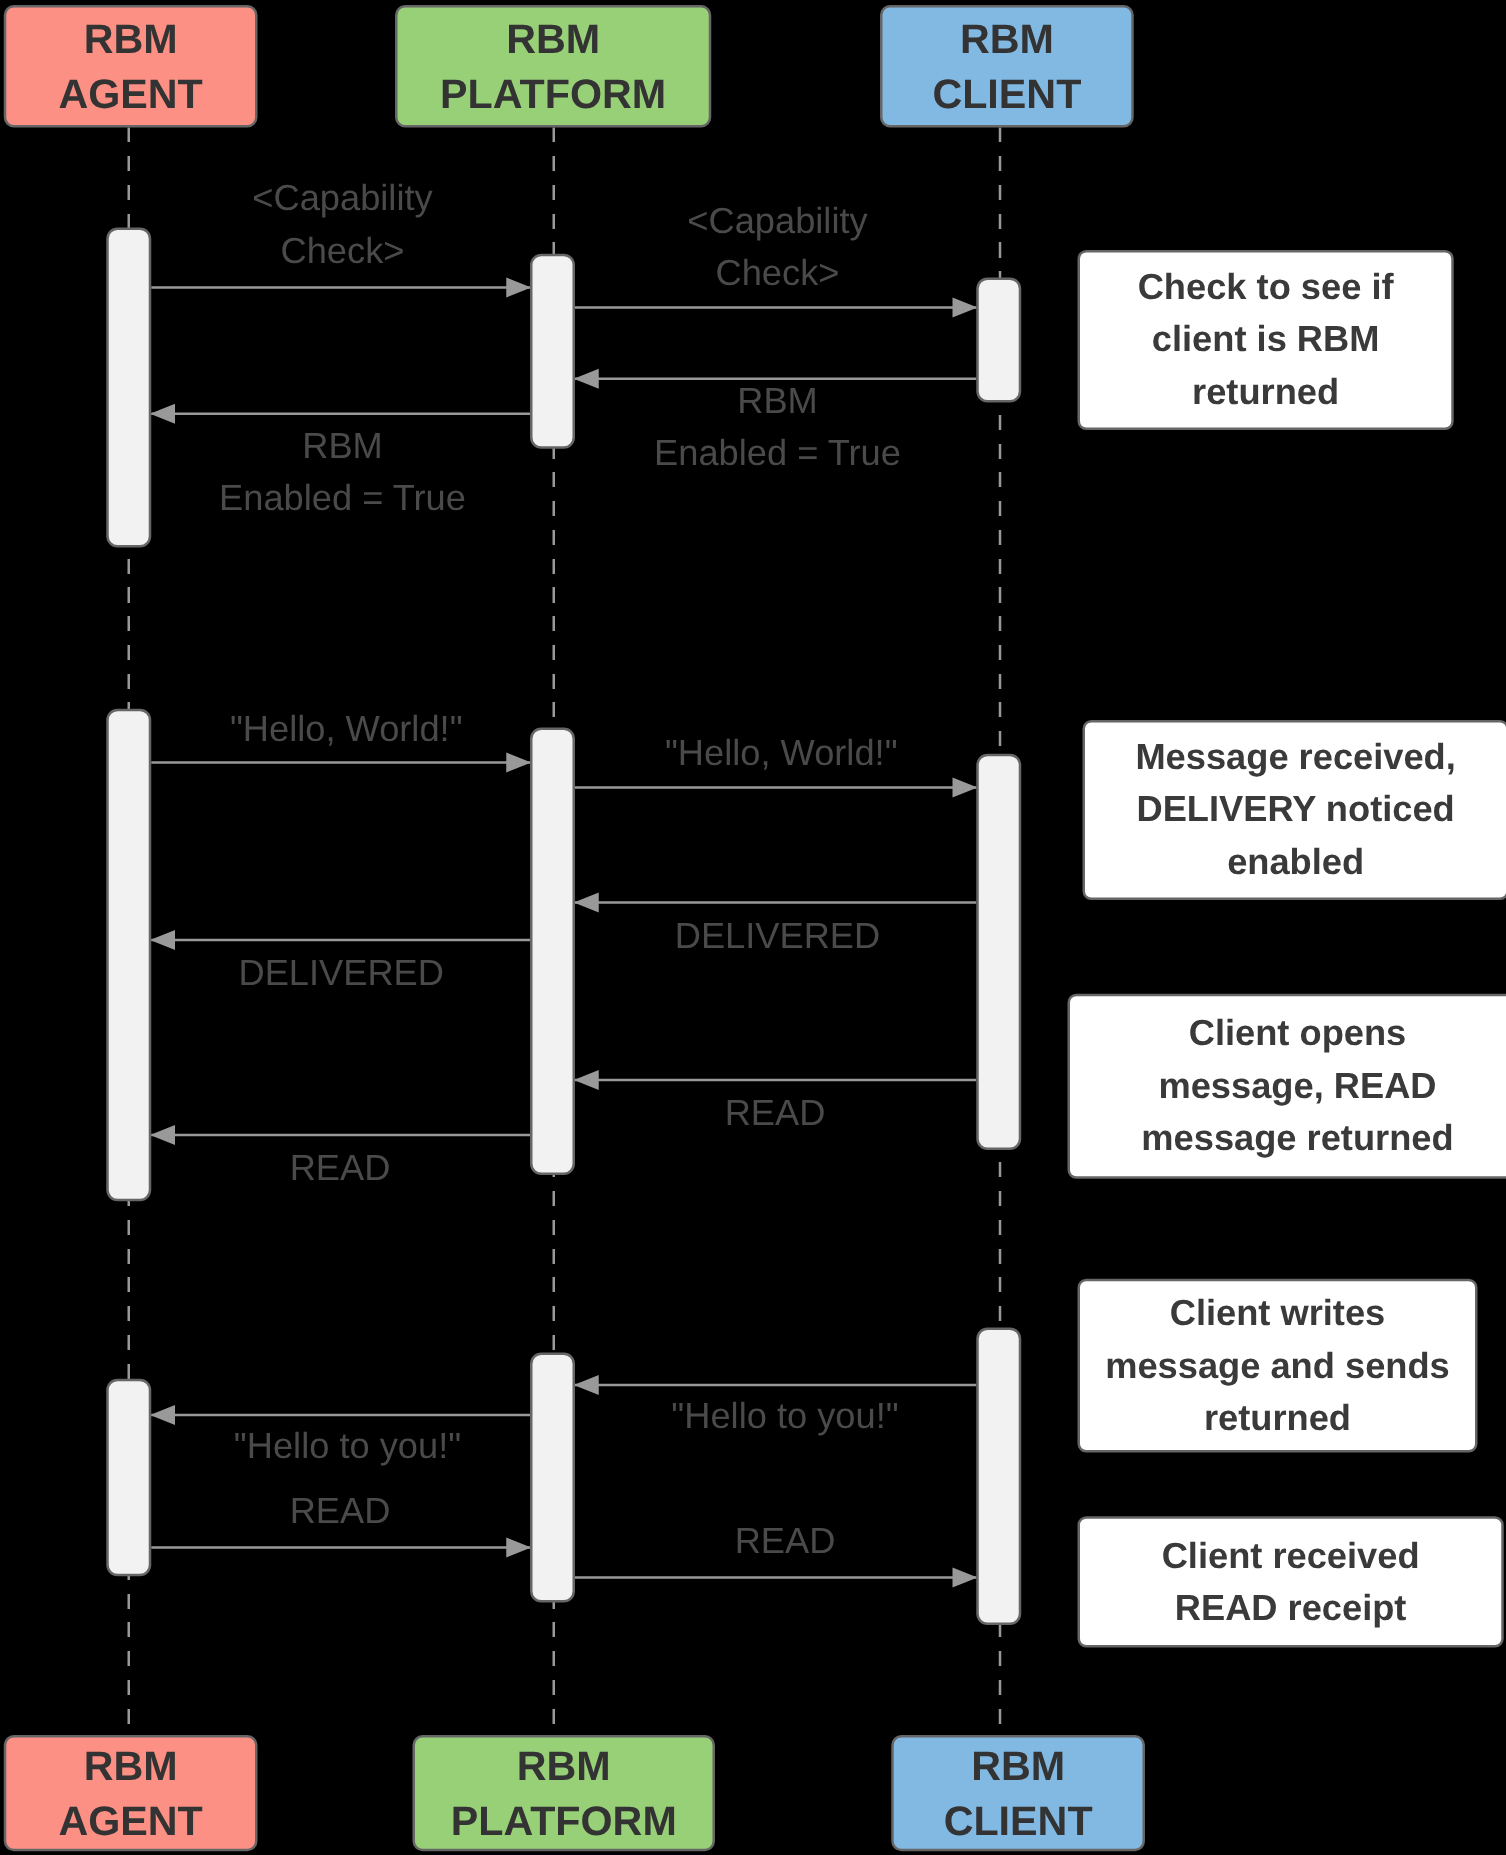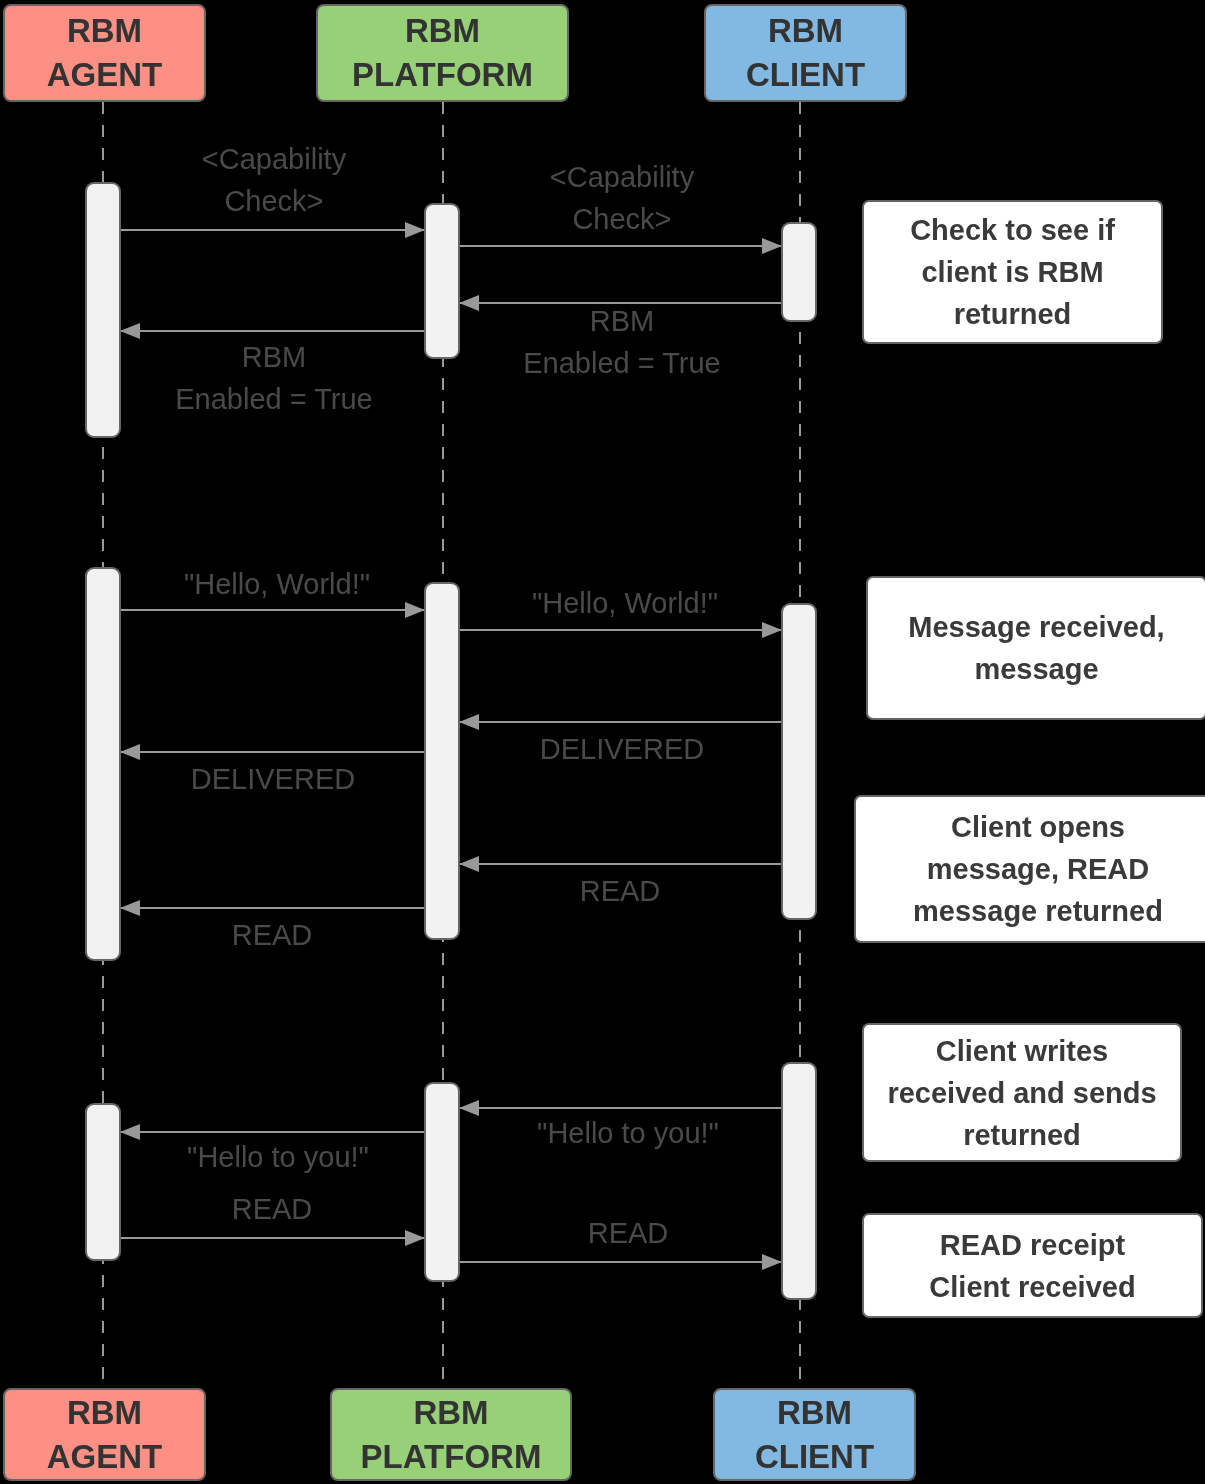--- a/index.html
+++ b/index.html
@@ -158,21 +158,22 @@
   <span>READ</span>
 </div>
 <div class="arrow left" style="left:121px;top:907px;width:303px">
     <i class="head"></i>
   </div>
 <div class="msg" style="left:172px;top:914px;width:200px">
   <span>READ</span>
 </div>
 <div class="note" style="left:866px;top:576px;width:341px;height:144px">
   <span>Message received,</span>
-  <span>message</span>
+  <span>DELIVERY noticed</span>
+  <span>enabled</span>
 </div>
 <div class="note" style="left:854px;top:795px;width:368px;height:148px">
   <span>Client opens</span>
   <span>message, READ</span>
   <span>message returned</span>
 </div>
 
 <div class="arrow left" style="left:460px;top:1107px;width:321px">
     <i class="head"></i>
   </div>
@@ -192,19 +193,19 @@
   <span>READ</span>
 </div>
 <div class="arrow right" style="left:460px;top:1261px;width:321px">
     <i class="head"></i>
   </div>
 <div class="msg" style="left:528px;top:1212px;width:200px">
   <span>READ</span>
 </div>
 <div class="note" style="left:862px;top:1023px;width:320px;height:139px">
   <span>Client writes</span>
-  <span>received and sends</span>
+  <span>message and sends</span>
   <span>returned</span>
 </div>
 <div class="note" style="left:862px;top:1213px;width:341px;height:105px">
+  <span>Client received</span>
   <span>READ receipt</span>
-  <span>Client received</span>
 </div>
 
 </body></html>

